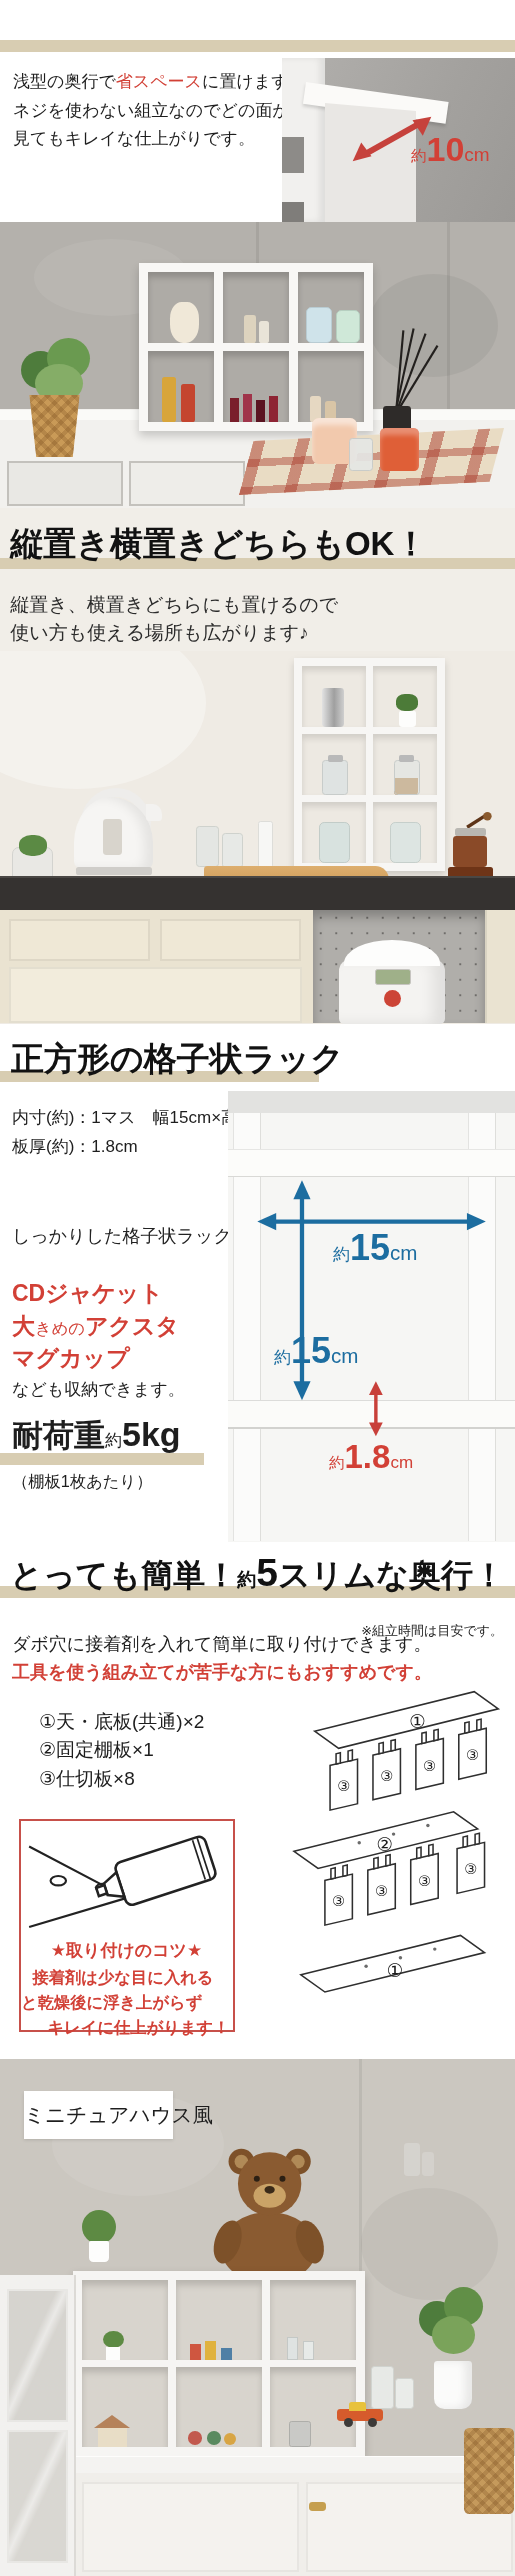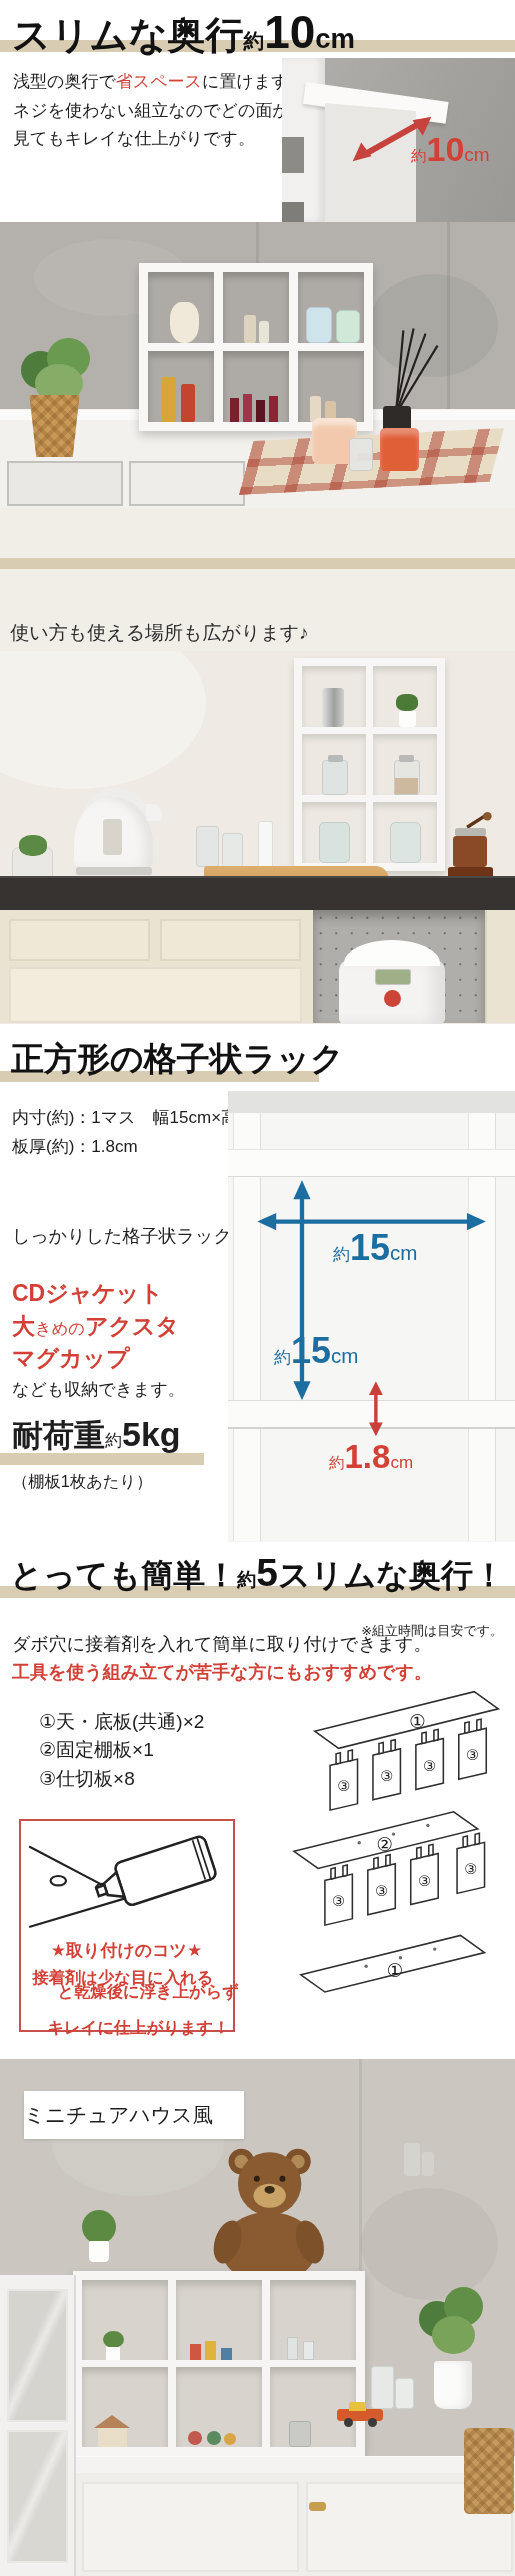--- a/index.html
+++ b/index.html
@@ -26,23 +26,20 @@
   .shape{position:absolute;}
   svg{display:block;}
 </style>
 </head>
 <body>
 
 <div class="page">
 
   <div class="sec" style="top:0;height:222px;background:#fff">
     <div class="bar" style="left:0;right:0;top:40px"></div>
-    <div class="hd" style="left:12px;top:8.6px">
-      <span class="f44">スリムな奥行</span><span class="f24">約</span><span class="f54 b">10</span><span class="f32 b">cm</span>
-    </div>
     <div class="t f20" style="left:13px;top:70px">
       <span>浅型の奥行で</span><span class="red">省スペース</span><span>に置けます。</span>
     </div>
     <div class="t f20" style="left:13px;top:99px">ネジを使わない組立なのでどの面から</div>
     <div class="t f20" style="left:13px;top:127px">見てもキレイな仕上がりです。</div>
 
     <div class="photo" style="left:282px;top:58px;width:234px;height:164px;background:linear-gradient(115deg,#b2b0ad,#a3a19e 60%,#9b9996)">
       <div class="shape" style="left:0;top:0;width:43px;height:164px;background:#f1f0ee;box-shadow:inset -5.2px 0 6.9px rgba(0,0,0,.08)"></div>
       <div class="shape" style="left:0;top:79px;width:22px;height:36px;background:#8d8b88"></div>
       <div class="shape" style="left:0;top:144px;width:22px;height:20px;background:#7f7d7a"></div>
@@ -114,20 +111,22 @@
       <line x1="10" y1="98" x2="18" y2="8" stroke="#23201e" stroke-width="2.5"></line>
     </svg>
     <div class="shape" style="left:383px;top:184px;width:27.5px;height:45px;background:#2e2b29;border-radius:3.4px"></div>
     <div class="shape" style="left:312px;top:196px;width:45px;height:46px;background:#f2c9ad;border-radius:6.9px;box-shadow:inset 0 6.9px 5.2px rgba(255,255,255,.5)"></div>
     <div class="shape" style="left:349px;top:216px;width:22px;height:31px;background:rgba(228,231,230,.9);border:1.7px solid #c9ccc9;border-radius:3.4px"></div>
     <div class="shape" style="left:380px;top:206px;width:39px;height:43px;background:#df5f37;border-radius:5.2px;box-shadow:inset 0 6.9px 5.2px rgba(255,255,255,.3)"></div>
   </div>
 
   <div class="sec" style="top:508px;height:143px;background:#f1eee8">
     <div class="bar" style="left:0;right:0;top:50px;height:11px"></div>
+    <div class="hd f38" style="left:10.3px;top:19px">縦置き横置きどちらもOK！</div>
+    <div class="t f22" style="left:10.3px;top:84px;color:#2b2b2b">縦置き、横置きどちらにも置けるので</div>
     <div class="t f22" style="left:10.3px;top:112px;color:#2b2b2b">使い方も使える場所も広がります♪</div>
   </div>
 
   <div class="photo" style="left:0;top:651px;width:515px;height:373px;background:#efebe4">
     <div class="blot" style="left:-52px;top:-34px;width:258px;height:172px;background:rgba(255,255,255,.35)"></div>
 
     <div class="cellgrid" style="left:294px;top:6.9px;width:151px;height:213px;background:#f7f6f4;padding:7.7px;box-sizing:border-box;grid-template-rows:1fr 1fr 1fr;grid-template-columns:1fr 1fr;gap:6.9px;box-shadow:0 4.3px 7.7px rgba(0,0,0,.15)">
       <div class="cell" style="background:#ede9e2;box-shadow:inset 0 4.3px 6px rgba(0,0,0,.12)">
         <div class="shape" style="left:20.6px;bottom:0;width:22px;height:39px;background:linear-gradient(90deg,#e2e2e2,#9f9f9f 55%,#cfcfcf);border-radius:3.4px"></div>
       </div>
@@ -266,21 +265,21 @@
         <g transform="rotate(-18 160 55)">
           <rect x="110" y="30" width="110" height="52" rx="8" fill="#fff" stroke="#222" stroke-width="3"></rect>
           <line x1="206" y1="32" x2="206" y2="80" stroke="#222" stroke-width="2"></line>
           <line x1="212" y1="31" x2="212" y2="81" stroke="#222" stroke-width="2"></line>
           <polygon points="92,48 110,40 110,70 92,62" fill="#fff" stroke="#222" stroke-width="3"></polygon>
           <rect x="82" y="50" width="10" height="10" fill="#fff" stroke="#222" stroke-width="3"></rect>
         </g>
       </svg>
       <div class="t f20 b red" style="left:0;top:118px;width:211px;text-align:center;white-space:normal">★取り付けのコツ★</div>
       <div class="t f19 b red" style="left:0;top:146px;width:204px;text-align:center;white-space:normal">接着剤は少な目に入れる</div>
-      <div class="t f19 b red" style="left:0;top:160px;width:218px;text-align:right;white-space:normal">と乾燥後に浮き上がらず</div>
+      <div class="t f19 b red" style="left:0;top:171px;width:218px;text-align:left;white-space:normal">と乾燥後に浮き上がらず</div>
       <div class="t f19 b red" style="left:12px;top:196px;width:211px;text-align:center;white-space:normal">キレイに仕上がります！</div>
     </div>
 
     <svg style="position:absolute;left:282px;top:137px" width="230" height="352" viewBox="0 0 268 410">
       <g fill="#fff" stroke="#2f2f2f" stroke-width="1.8">
         <polygon points="38,56 224,10 252,30 66,76"></polygon>
         <g transform="translate(56,96) skewY(-13)">
             <rect width="32" height="52"></rect>
             <rect x="7" y="-12" width="5" height="12"></rect>
             <rect x="21" y="-12" width="5" height="12"></rect>
@@ -347,21 +346,21 @@
         <text x="220" y="223">③</text>
       </g>
     </svg>
   </div>
 
   <div class="photo" style="left:0;top:2059px;width:515px;height:517px;background:#cbc7c0">
     <div class="blot" style="left:52px;top:34px;width:172px;height:103px;background:rgba(255,255,255,.08)"></div>
     <div class="blot" style="left:361px;top:129px;width:137px;height:112px;background:rgba(0,0,0,.04)"></div>
     <div class="jointline" style="left:359px;top:0;height:397px"></div>
 
-    <div class="shape" style="left:24px;top:32px;width:220px;height:48px;background:#fff;box-shadow:0 1.7px 3.4px rgba(0,0,0,.12)">
+    <div class="shape" style="left:24px;top:32px;width:149px;height:48px;background:#fff;box-shadow:0 1.7px 3.4px rgba(0,0,0,.12)">
       <div class="t f24" style="left:0;top:0;width:182px;line-height:48px;text-align:center">ミニチュアハウス風</div>
     </div>
 
     <div class="shape" style="left:404px;top:84px;width:15.5px;height:33px;background:rgba(222,220,216,.55);border-radius:3.4px"></div>
     <div class="shape" style="left:422px;top:93px;width:12px;height:24px;background:rgba(222,220,216,.5);border-radius:3.4px"></div>
 
     <svg style="position:absolute;left:202px;top:82px" width="137" height="137" viewBox="0 0 160 160">
       <ellipse cx="78" cy="125" rx="56" ry="42" fill="#8a5b31"></ellipse>
       <ellipse cx="30" cy="118" rx="15" ry="26" fill="#7d5129" transform="rotate(18 30 118)"></ellipse>
       <ellipse cx="126" cy="118" rx="15" ry="26" fill="#7d5129" transform="rotate(-18 126 118)"></ellipse>

